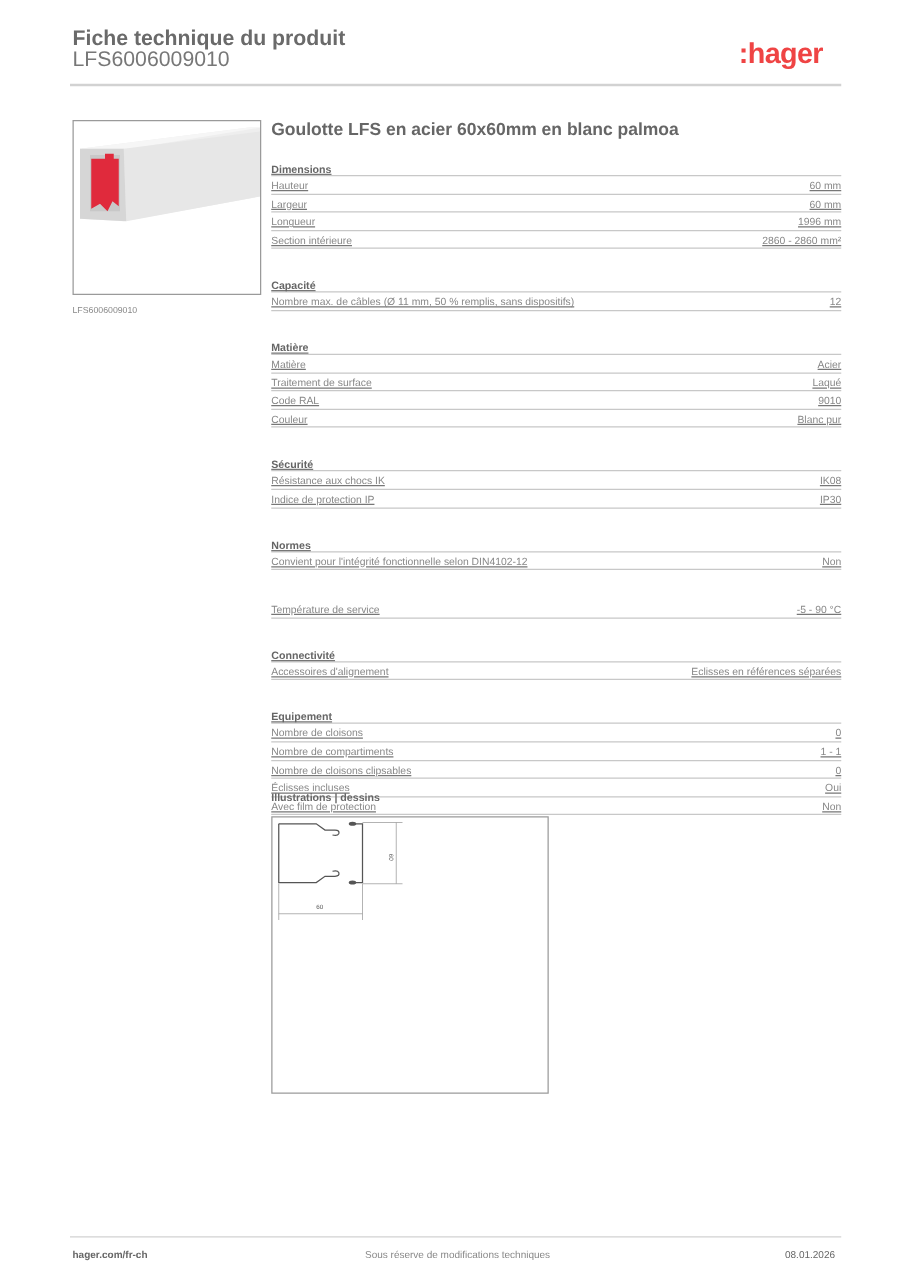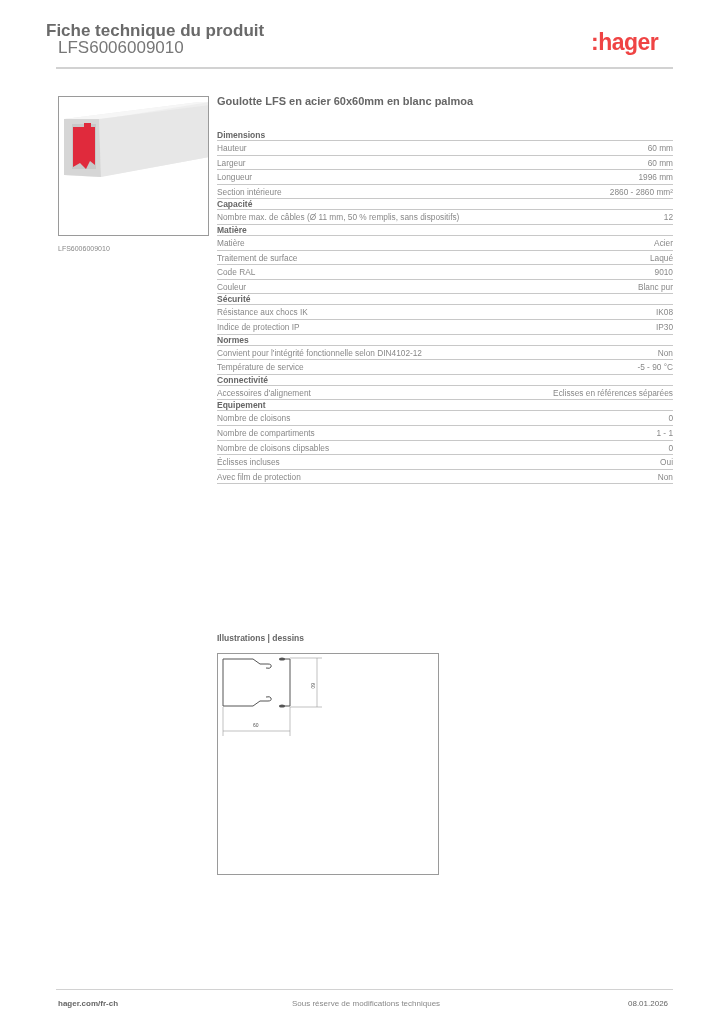--- a/index.html
+++ b/index.html
@@ -1,31 +1,31 @@
 <!DOCTYPE html>
 <html><head>
   <meta charset="utf-8">
   <style>
     * { box-sizing: border-box; margin: 0; padding: 0; }
     html, body { width: 724px; height: 1024px; background: #ffffff; overflow: hidden; }
     body { position: relative; font-family: "Liberation Sans", sans-serif; color: #777; }
 
-    .header-title { position: absolute; left: 46px; top: 21px; font-size: 17px; font-weight: bold; color: #6a6a6a; }
+    .header-title { position: absolute; left: 58px; top: 21px; font-size: 17px; font-weight: bold; color: #6a6a6a; }
     .header-sku { position: absolute; left: 58px; top: 38px; font-size: 17px; color: #777; }
     .logo { position: absolute; left: 591px; top: 29px; font-size: 23px; font-weight: bold; color: #ef4444; letter-spacing: -0.5px; }
     .header-rule { position: absolute; left: 56px; top: 67px; width: 617px; height: 2px; background: #d2d2d2; }
 
     .product-image { position: absolute; left: 58px; top: 96px; width: 151px; height: 140px; border: 1px solid #9a9a9a; background: #fff; overflow: hidden; }
     .image-caption { position: absolute; left: 58px; top: 245px; font-size: 7px; color: #888; }
 
     .main { position: absolute; left: 217px; top: 95px; width: 456px; }
-    .product-desc { font-size: 11px; font-weight: bold; color: #666; height: 35px; }
+    .product-desc { font-size: 14px; font-weight: bold; color: #666; height: 35px; }
     .section-heading-top { font-size: 8.5px; font-weight: bold; color: #666; height: 26px; }
 
-    .group { margin-bottom: 0; }
+    .group { margin-bottom: 24px; text-decoration: underline; }
     .group-title { font-size: 8.5px; font-weight: bold; color: #666; height: 11px; line-height: 11px; border-bottom: 1px solid #c8c8c8; }
     .row { display: flex; justify-content: space-between; font-size: 8.3px; color: #888; height: 14.6px; line-height: 14px; border-bottom: 1px solid #c8c8c8; }
     .row .val { text-align: right; }
 
     .illus-title { position: absolute; left: 217px; top: 633px; font-size: 8.5px; font-weight: bold; color: #666; }
     .illus-box { position: absolute; left: 217px; top: 653px; width: 222px; height: 222px; border: 1px solid #9a9a9a; background: #fff; }
 
     .footer-rule { position: absolute; left: 56px; top: 989px; width: 617px; height: 1px; background: #d2d2d2; }
     .footer-left { position: absolute; left: 58px; top: 999px; font-size: 8px; font-weight: bold; color: #666; }
     .footer-center { position: absolute; left: 292px; top: 999px; font-size: 8px; color: #888; }

